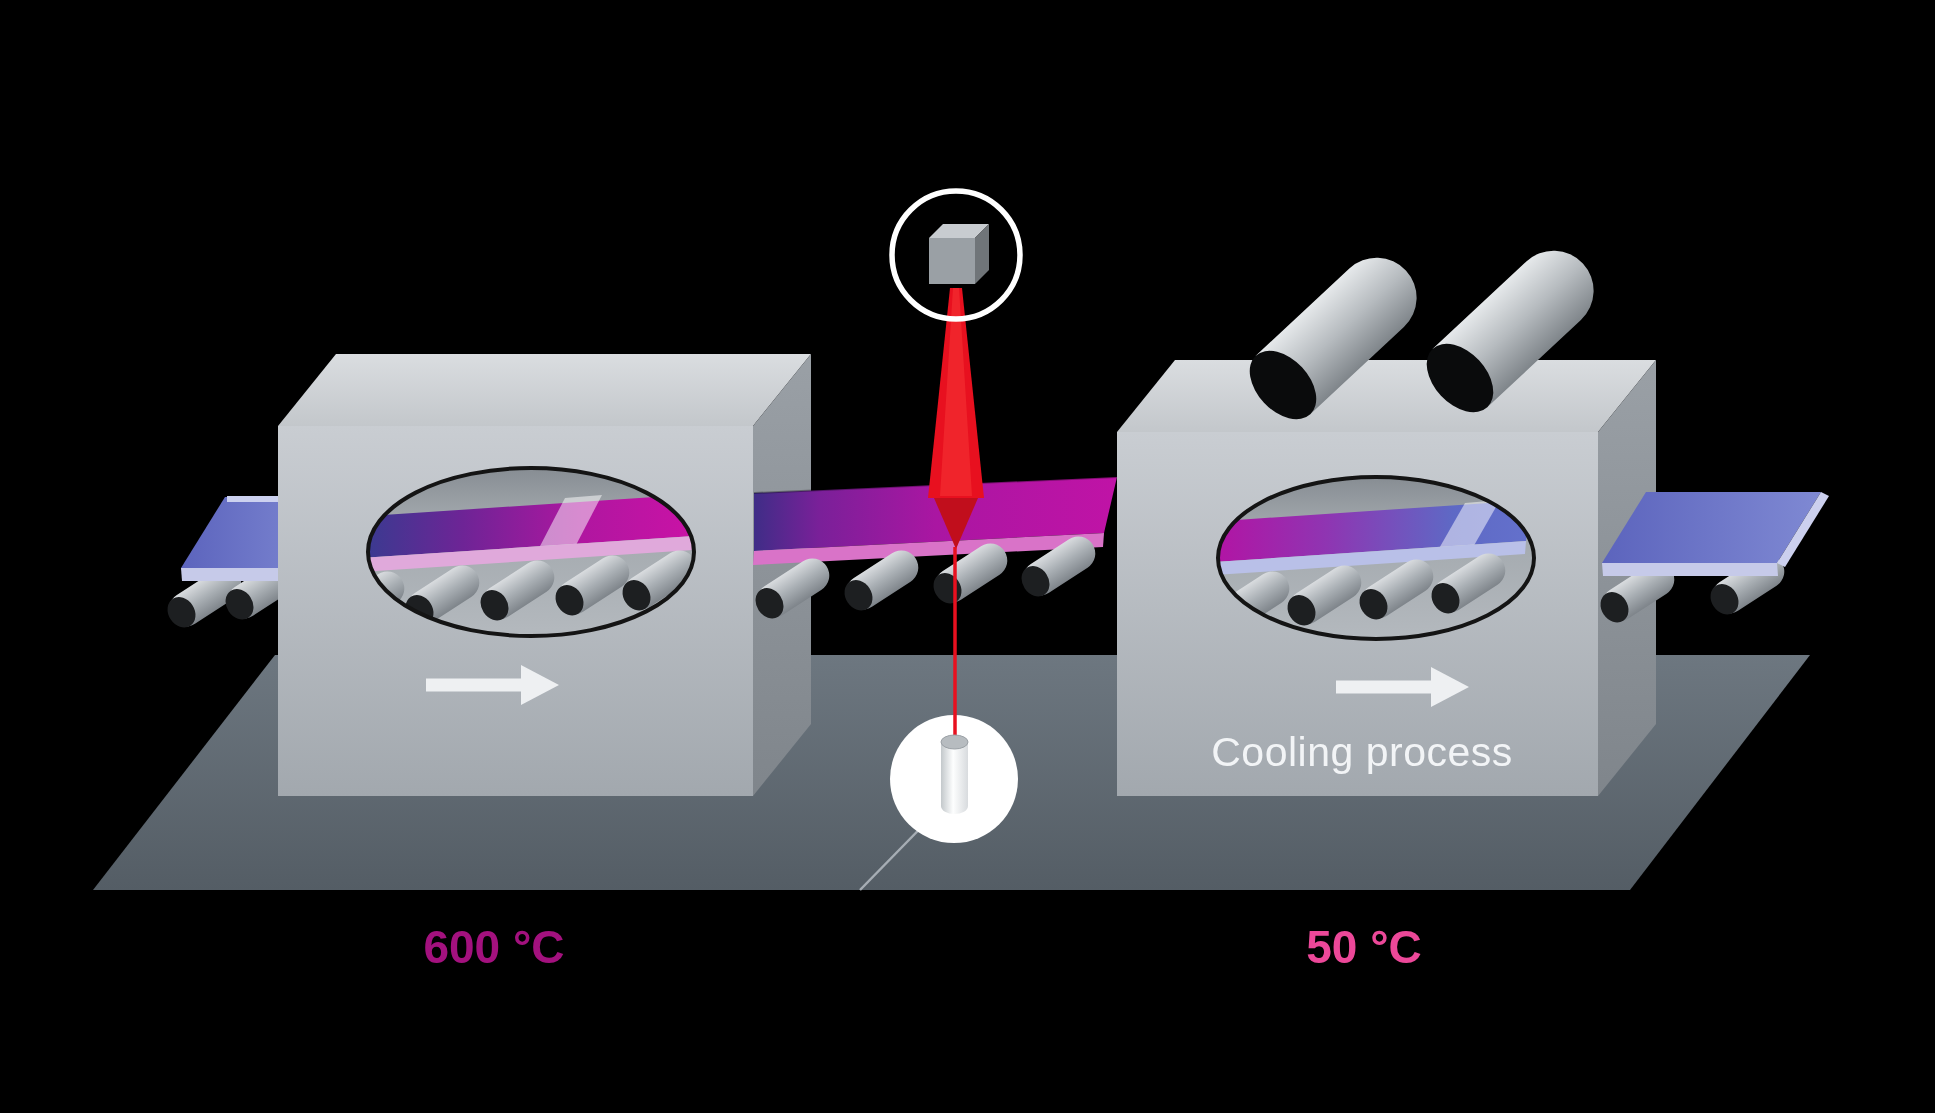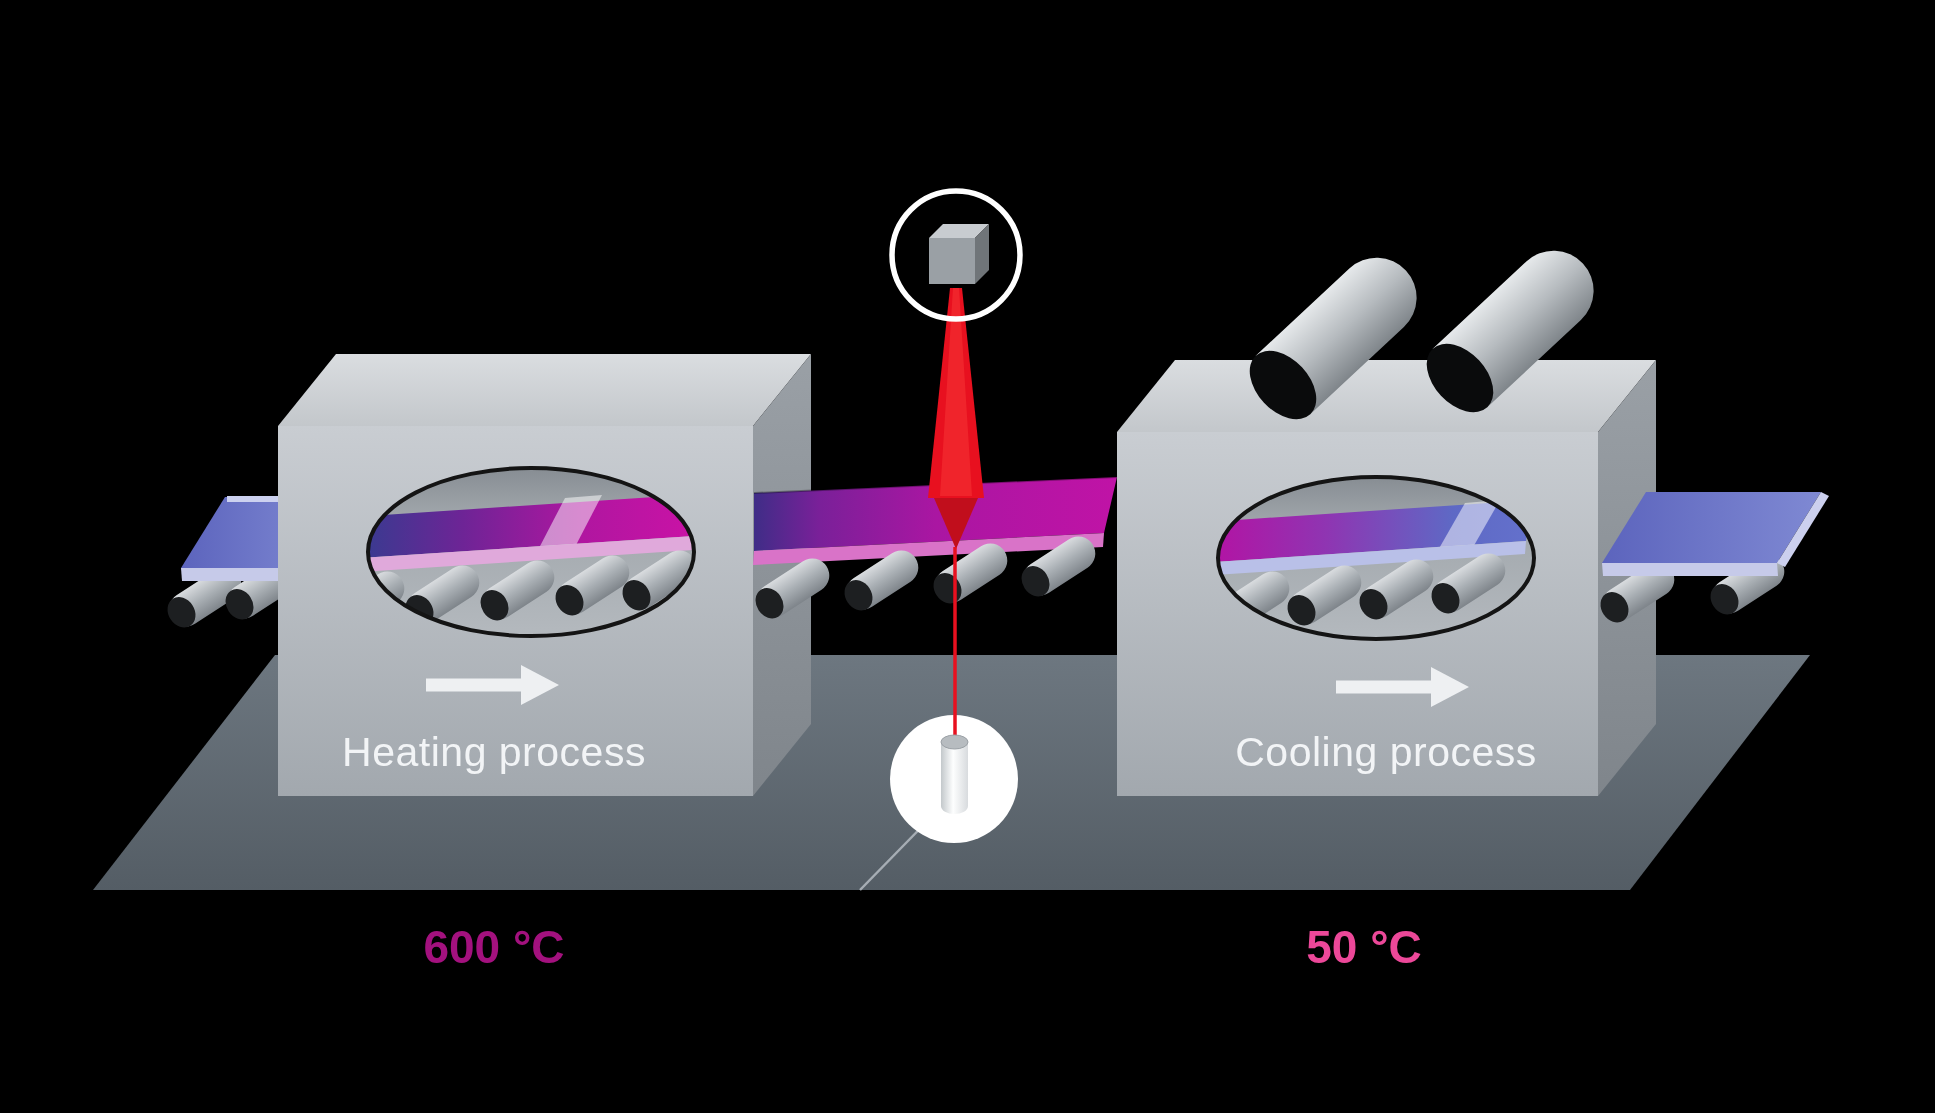--- a/index.html
+++ b/index.html
@@ -202,21 +202,20 @@
     </g>
     <circle cx="954" cy="779" r="64" fill="#ffffff"></circle>
     <line x1="955" y1="547" x2="955" y2="750" stroke="#e8101f" stroke-width="3.5"></line>
     <g>
       <path d="M941,742 h27 v64 a13.5,8 0 0 1 -27,0 Z" fill="url(#cylGrad)"></path>
       <ellipse cx="954.5" cy="742" rx="13.5" ry="7" fill="#b7bcc0" stroke="#9aa0a5" stroke-width="1"></ellipse>
     </g>
   </g>
 </svg>
 
-<div class="label process-label" style="left:264px;top:730px;width:460px;">Heating process</div>
-
-<div class="label process-label" style="left:1156px;top:730px;width:460px;">Cooling process</div>
+
+<div class="label process-label" style="left:1132px;top:730px;width:460px;">Cooling process</div>
 
 <div class="label temp-label temp-hot" style="left:294px;top:922px;width:400px;">600 °C</div>
 
 <div class="label temp-label temp-cool" style="left:1164px;top:922px;width:400px;">50 °C</div>
 
 </div>
 
 </body></html>

